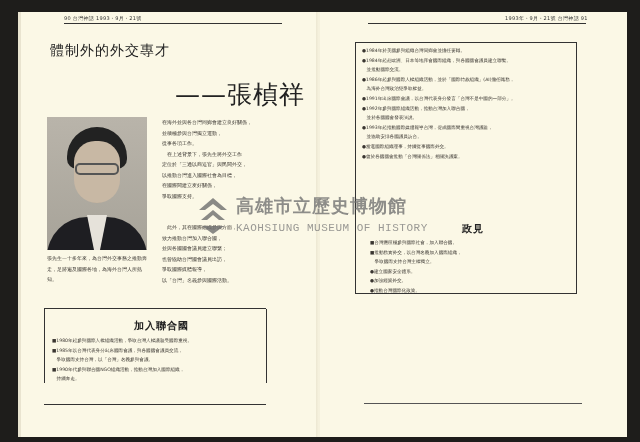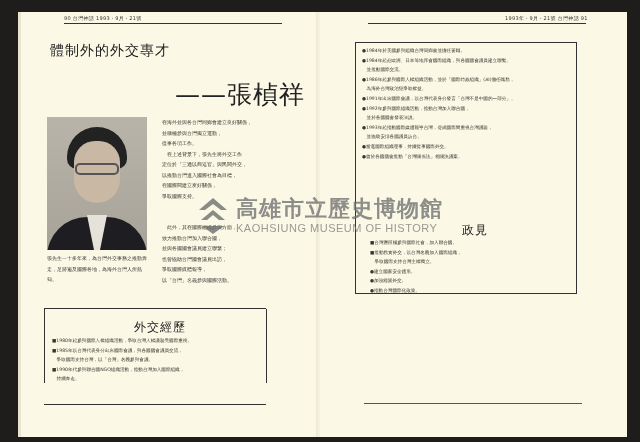--- a/index.html
+++ b/index.html
@@ -19,28 +19,28 @@
   .photo .suit{position:absolute;left:0;top:100px;width:100px;height:40px;background:#1e1e22;border-radius:40px 40px 0 0;}
   .photo .shirt{position:absolute;left:40px;top:98px;width:20px;height:40px;background:#e6e2da;clip-path:polygon(0 0,100% 0,60% 100%,40% 100%);}
   .caption,.body-col{position:absolute;font-size:5px;line-height:10.5px;color:#3a3631;}
   .caption{left:47px;top:253px;width:102px;}
   .body-col.c1{left:162px;top:117px;width:112px;}
   .body-col.c2{left:162px;top:205px;width:112px;}
   .box{position:absolute;border:1px solid #333;box-sizing:border-box;}
   .box.diplo{left:44px;top:308px;width:222px;height:75px;border-right:none;border-bottom:none;}
   .box.diplo .rb{position:absolute;right:-1px;top:0;width:1px;height:100%;background:#333;}
   .bottom-rule{position:absolute;left:44px;top:404px;width:222px;height:1px;background:#333;}
-  .box-title{position:absolute;font-size:12px;color:#222;letter-spacing:1px;}
+  .box-title{position:absolute;font-size:10px;color:#222;letter-spacing:1px;font-weight:bold;}
   .bullets{position:absolute;font-size:4.6px;line-height:9.6px;color:#3a3631;}
   .bullets div{white-space:nowrap;overflow:hidden;}
   .box.exp{left:355px;top:42px;width:222px;height:252px;}
   .watermark{position:absolute;left:196px;top:196px;width:300px;height:50px;pointer-events:none;}
   .wm-logo{position:absolute;left:0;top:0;width:34px;height:40px;}
-  .wm-cn{position:absolute;left:40px;top:-2px;font-size:22px;font-weight:bold;color:rgba(110,110,110,.78);letter-spacing:1px;}
-  .wm-en{position:absolute;left:40px;top:26px;font-size:11px;color:rgba(120,120,120,.75);letter-spacing:.5px;font-family:Liberation Sans, sans-serif;}
+  .wm-cn{position:absolute;left:40px;top:-2px;font-size:18px;font-weight:bold;color:rgba(110,110,110,.78);letter-spacing:1px;}
+  .wm-en{position:absolute;left:40px;top:26px;font-size:11px;color:rgba(120,120,120,.75);letter-spacing:.5px;font-family:Liberation Mono, monospace;}
   .folio{font-size:5px;}
 </style>
 </head>
 <body>
 
 <div class="page left"></div>
 <div class="gutter"></div>
 <div class="page right"></div>
 
 <div class="running-head folio" style="left:64px;">90 台灣神話 1993・9月・21號</div>
@@ -74,21 +74,21 @@
   <div>致力推動台灣加入聯合國，</div>
   <div>並與各國國會議員建立聯繫；</div>
   <div>也曾協助台灣國會議員出訪，</div>
   <div>爭取國際媒體報導，</div>
   <div>以「台灣」名義參與國際活動。</div>
 </div>
 
 <div class="box diplo">
     <div class="rb"></div>
   </div>
-<div class="box-title" style="left:134px;top:319px;">外交經歷</div>
+<div class="box-title" style="left:134px;top:319px;">加入聯合國</div>
 <div class="bullets" style="left:52px;top:336px;width:210px;">
   <div>■1980年起參與國際人權組織活動，爭取台灣人權議題受國際重視。</div>
   <div>■1985年以台灣代表身分出席國際會議，與各國國會議員交流，</div>
   <div>　爭取國際支持台灣，以「台灣」名義參與會議。</div>
   <div>■1990年代參與聯合國NGO組織活動，推動台灣加入國際組織，</div>
   <div>　持續奔走。</div>
 </div>
 <div class="bottom-rule"></div>
 
 <div class="running-head folio" style="left:505px;">1993年・9月・21號 台灣神話 91</div>

